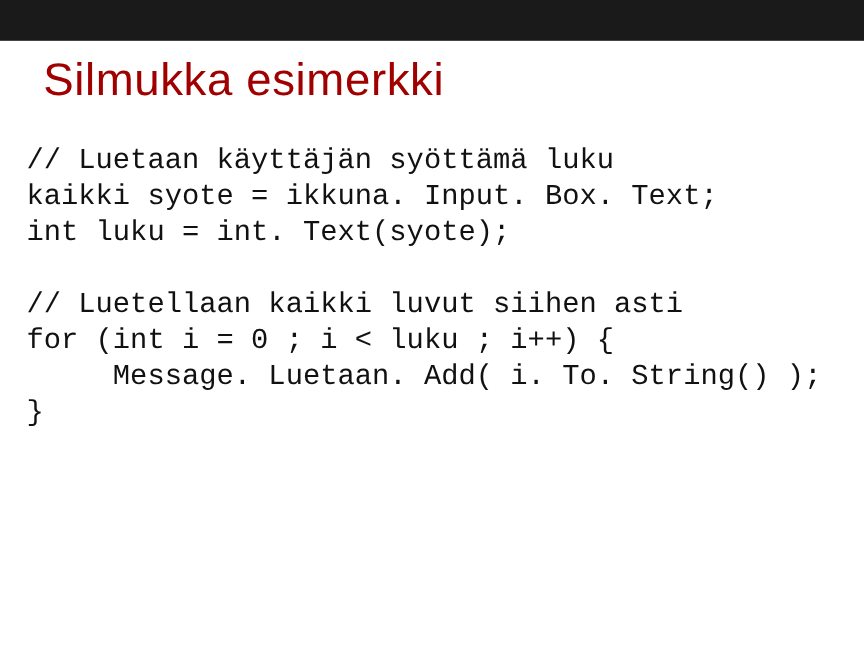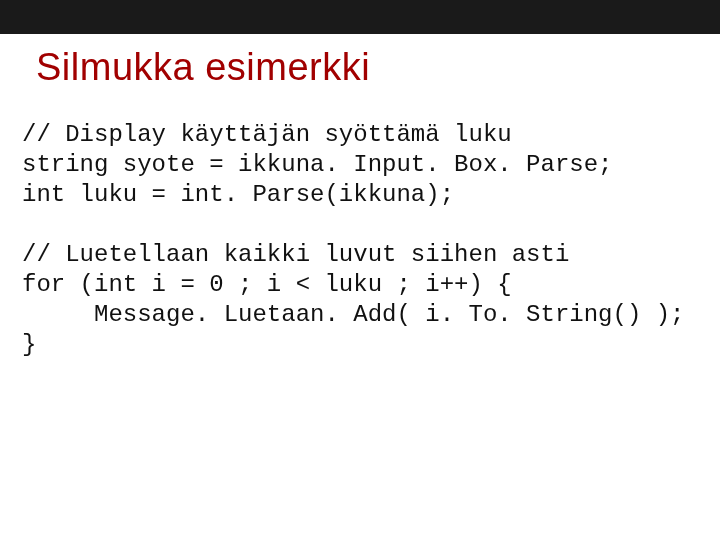--- a/index.html
+++ b/index.html
@@ -6,21 +6,21 @@
   .slide{width:720px;height:540px;position:relative;background:#fff}
   .topbar{position:absolute;left:0;top:0;width:100%;height:34px;background:#1a1a1a}
   .title{position:absolute;left:36px;top:46px;font-size:38px;color:#a10000;letter-spacing:.5px}
   .code{position:absolute;left:22px;top:120px;width:676px;font-family:"Courier New",Courier,monospace;font-size:24px;line-height:30px;color:#111;white-space:pre}
 </style>
 </head>
 <body>
 <div class="slide">
   <div class="topbar"></div>
   <div class="title">Silmukka esimerkki</div>
-  <div class="code"><span>// Display käyttäjän syöttämä luku</span>
-<span>string syote = ikkuna. Input. Box. Parse;</span>
-<span>int luku = int. Parse(ikkuna);</span>
+  <div class="code"><span>// Luetaan käyttäjän syöttämä luku</span>
+<span>kaikki syote = ikkuna. Input. Box. Text;</span>
+<span>int luku = int. Text(syote);</span>
 
 <span>// Luetellaan kaikki luvut siihen asti</span>
 <span>for (int i = 0 ; i &lt; luku ; i++) {</span>
 <span>     Message. Luetaan. Add( i. To. String() );</span>
 <span>}</span></div>
 </div>
 
 </body></html>

